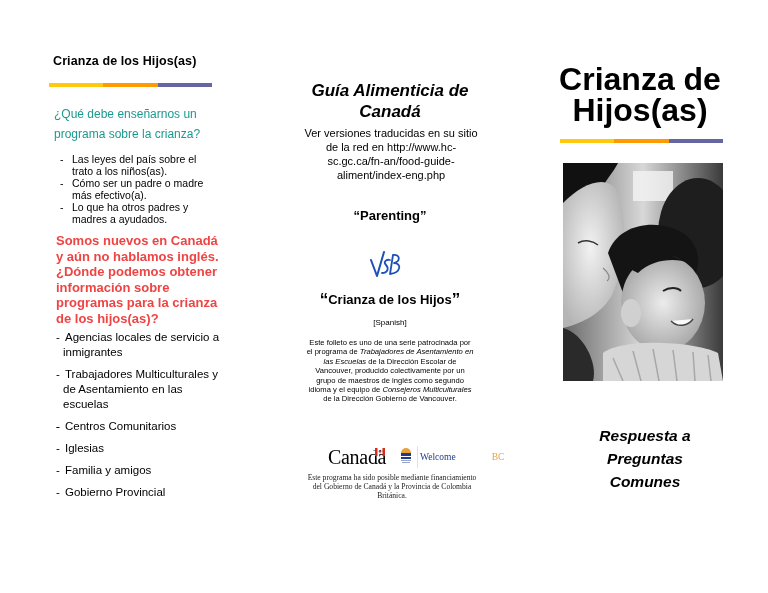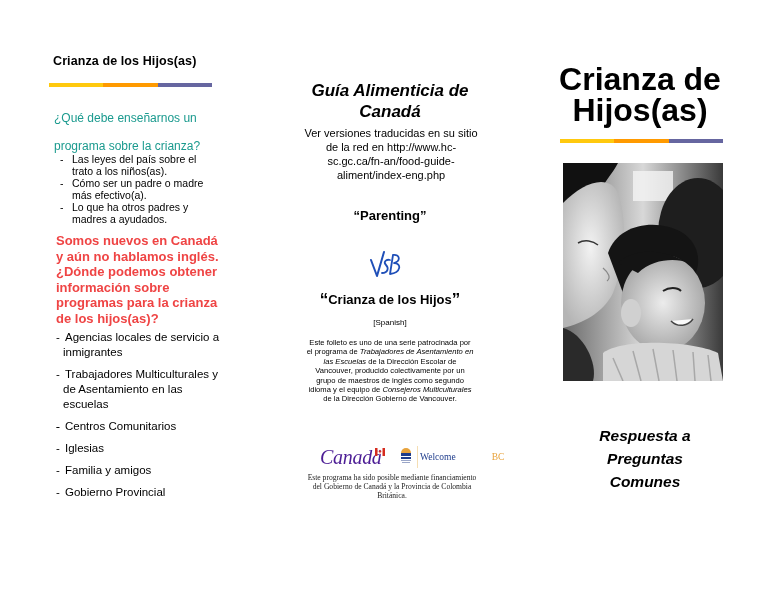--- a/index.html
+++ b/index.html
@@ -10,40 +10,40 @@
     #panel-left { left: 0; width: 256px; }
     #panel-mid { left: 256px; width: 256px; }
     #panel-right { left: 512px; width: 256px; }
 
     .tri-bar { display: flex; height: 4px; }
     .tri-bar span { flex: 1; height: 4px; }
 
     
     .left-header { position: absolute; left: 53px; top: 54px; font-size: 12.5px; font-weight: bold; letter-spacing: 0.1px; }
     .left-bar { position: absolute; left: 49px; top: 83px; width: 163px; }
-    .left-q1 { position: absolute; left: 54px; top: 104px; width: 170px; color: #1a9a8e; font-size: 12px; line-height: 28px; }
+    .left-q1 { position: absolute; left: 54px; top: 104px; width: 170px; color: #1a9a8e; font-size: 12px; line-height: 20px; }
     .left-list1 { position: absolute; left: 60px; top: 153px; width: 160px; font-size: 10.5px; line-height: 12px; list-style: none; }
     .left-list1 li { position: relative; padding-left: 12px; }
     .left-list1 li .dash { position: absolute; left: 0; top: 0; }
     .left-q2 { position: absolute; left: 56px; top: 233px; width: 170px; color: #ef4444; font-size: 13px; font-weight: bold; line-height: 15.5px; }
     .left-list2 { position: absolute; left: 56px; top: 330px; width: 165px; font-size: 11.5px; line-height: 15px; list-style: none; }
     .left-list2 li { position: relative; padding-left: 7px; margin-bottom: 7px; }
     .left-list2 li .dash { position: absolute; left: 0; top: 0; }
 
     
     .mid-title { position: absolute; left: 290px; top: 80px; width: 200px; text-align: center; font-size: 17px; font-weight: bold; font-style: italic; line-height: 21px; }
     .mid-url { position: absolute; left: 300px; top: 126px; width: 182px; text-align: center; font-size: 11px; line-height: 14px; }
     .mid-parenting { position: absolute; left: 300px; top: 208px; width: 180px; text-align: center; font-size: 13px; font-weight: bold; }
     .vsb-logo { position: absolute; left: 368px; top: 246px; width: 40px; height: 34px; }
     .mid-crianza { position: absolute; left: 300px; top: 290px; width: 180px; text-align: center; font-size: 13px; font-weight: bold; }
     .mid-crianza .q { font-size: 17px; vertical-align: -1px; }
     .mid-spanish { position: absolute; left: 300px; top: 318px; width: 180px; text-align: center; font-size: 8px; }
     .mid-desc { position: absolute; left: 306px; top: 338px; width: 168px; text-align: center; font-size: 7.6px; line-height: 9.4px; }
     .mid-logos { position: absolute; left: 312px; top: 444px; width: 160px; height: 28px; }
-    .canada-word { position: absolute; left: 8px; top: 2px; font-family: "Liberation Serif", serif; font-size: 20px; color: #4c1d95; letter-spacing: -0.3px; font-style: italic; }
+    .canada-word { position: absolute; left: 16px; top: 2px; font-family: "Liberation Serif", serif; font-size: 20px; color: #000000; letter-spacing: -0.3px; }
     .canada-flag { position: absolute; left: 63px; top: 4px; width: 10px; height: 8px; }
     .bc-logo { position: absolute; left: 87px; top: 3px; width: 14px; height: 18px; }
     .logo-sep { position: absolute; left: 105px; top: 2px; width: 1px; height: 22px; background: #f5deb3; }
     .welcome-bc { position: absolute; left: 108px; top: 8px; font-family: "Liberation Serif", serif; font-size: 9.5px; color: #1e3c8c; }
     .welcome-bc .bc { color: #e8a33c; padding-left: 36px; }
     .mid-funding { position: absolute; left: 304px; top: 473px; width: 176px; text-align: center; font-family: "Liberation Serif", serif; font-size: 7.6px; line-height: 9.2px; color: #222; }
 
     
     .right-title { position: absolute; left: 540px; top: 64px; width: 200px; text-align: center; font-size: 32px; font-weight: bold; line-height: 31px; }
     .right-bar { position: absolute; left: 560px; top: 139px; width: 163px; }

